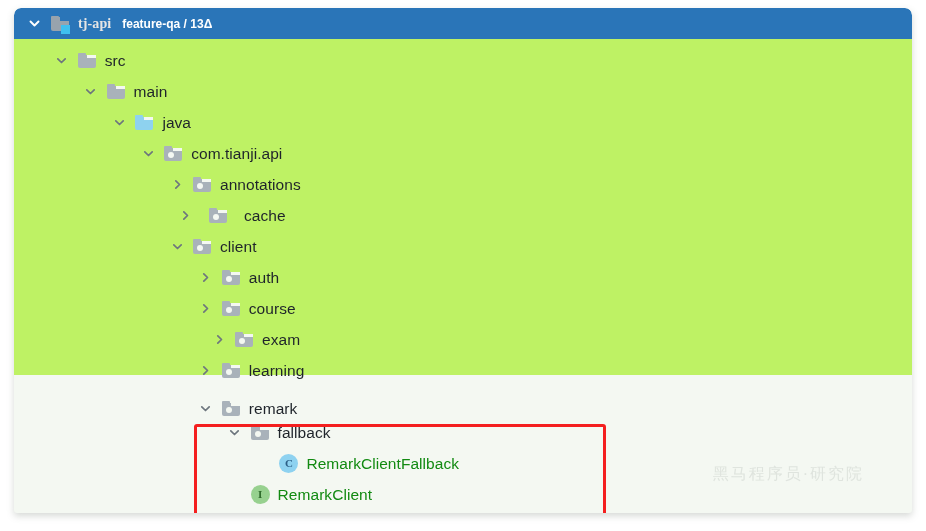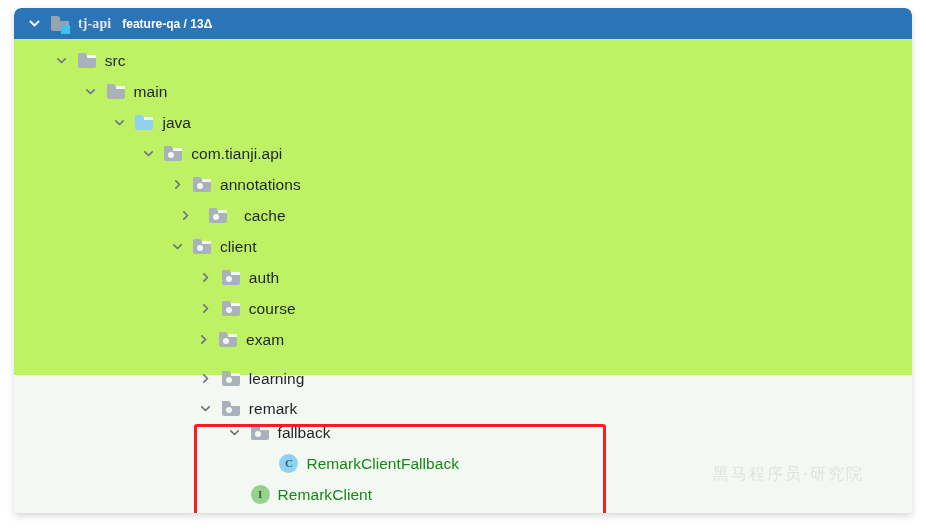--- a/index.html
+++ b/index.html
@@ -367,35 +367,35 @@
             </svg>
           </span>
           <span class="ficon gray">
             <span class="tab"></span>
             <span class="body"></span>
             <span class="notch"></span>
             <span class="dot"></span>
           </span>
           <span class="row-label">course</span>
         </div>
-        <div class="tree-row" style="top: 285px; left: 178px; justify-content: space-between;">
+        <div class="tree-row" style="top: 285px; left: 194px; justify-content: space-between;">
           <span class="twisty">
             <svg width="13" height="13" viewBox="0 0 13 13">
               <path d="M4.8 2.8 L8.5 6.5 L4.8 10.2" fill="none" stroke="#6d767e" stroke-width="1.7" stroke-linecap="round" stroke-linejoin="round"></path>
             </svg>
           </span>
           <span class="ficon gray">
             <span class="tab"></span>
             <span class="body"></span>
             <span class="notch"></span>
             <span class="dot"></span>
           </span>
           <span class="row-label">exam</span>
         </div>
-        <div class="tree-row" style="top: 316px; left: 180.8px; margin-top: 8px;">
+        <div class="tree-row" style="top: 316px; left: 180.8px;">
           <span class="twisty">
             <svg width="13" height="13" viewBox="0 0 13 13">
               <path d="M4.8 2.8 L8.5 6.5 L4.8 10.2" fill="none" stroke="#6d767e" stroke-width="1.7" stroke-linecap="round" stroke-linejoin="round"></path>
             </svg>
           </span>
           <span class="ficon gray">
             <span class="tab"></span>
             <span class="body"></span>
             <span class="notch"></span>
             <span class="dot"></span>

